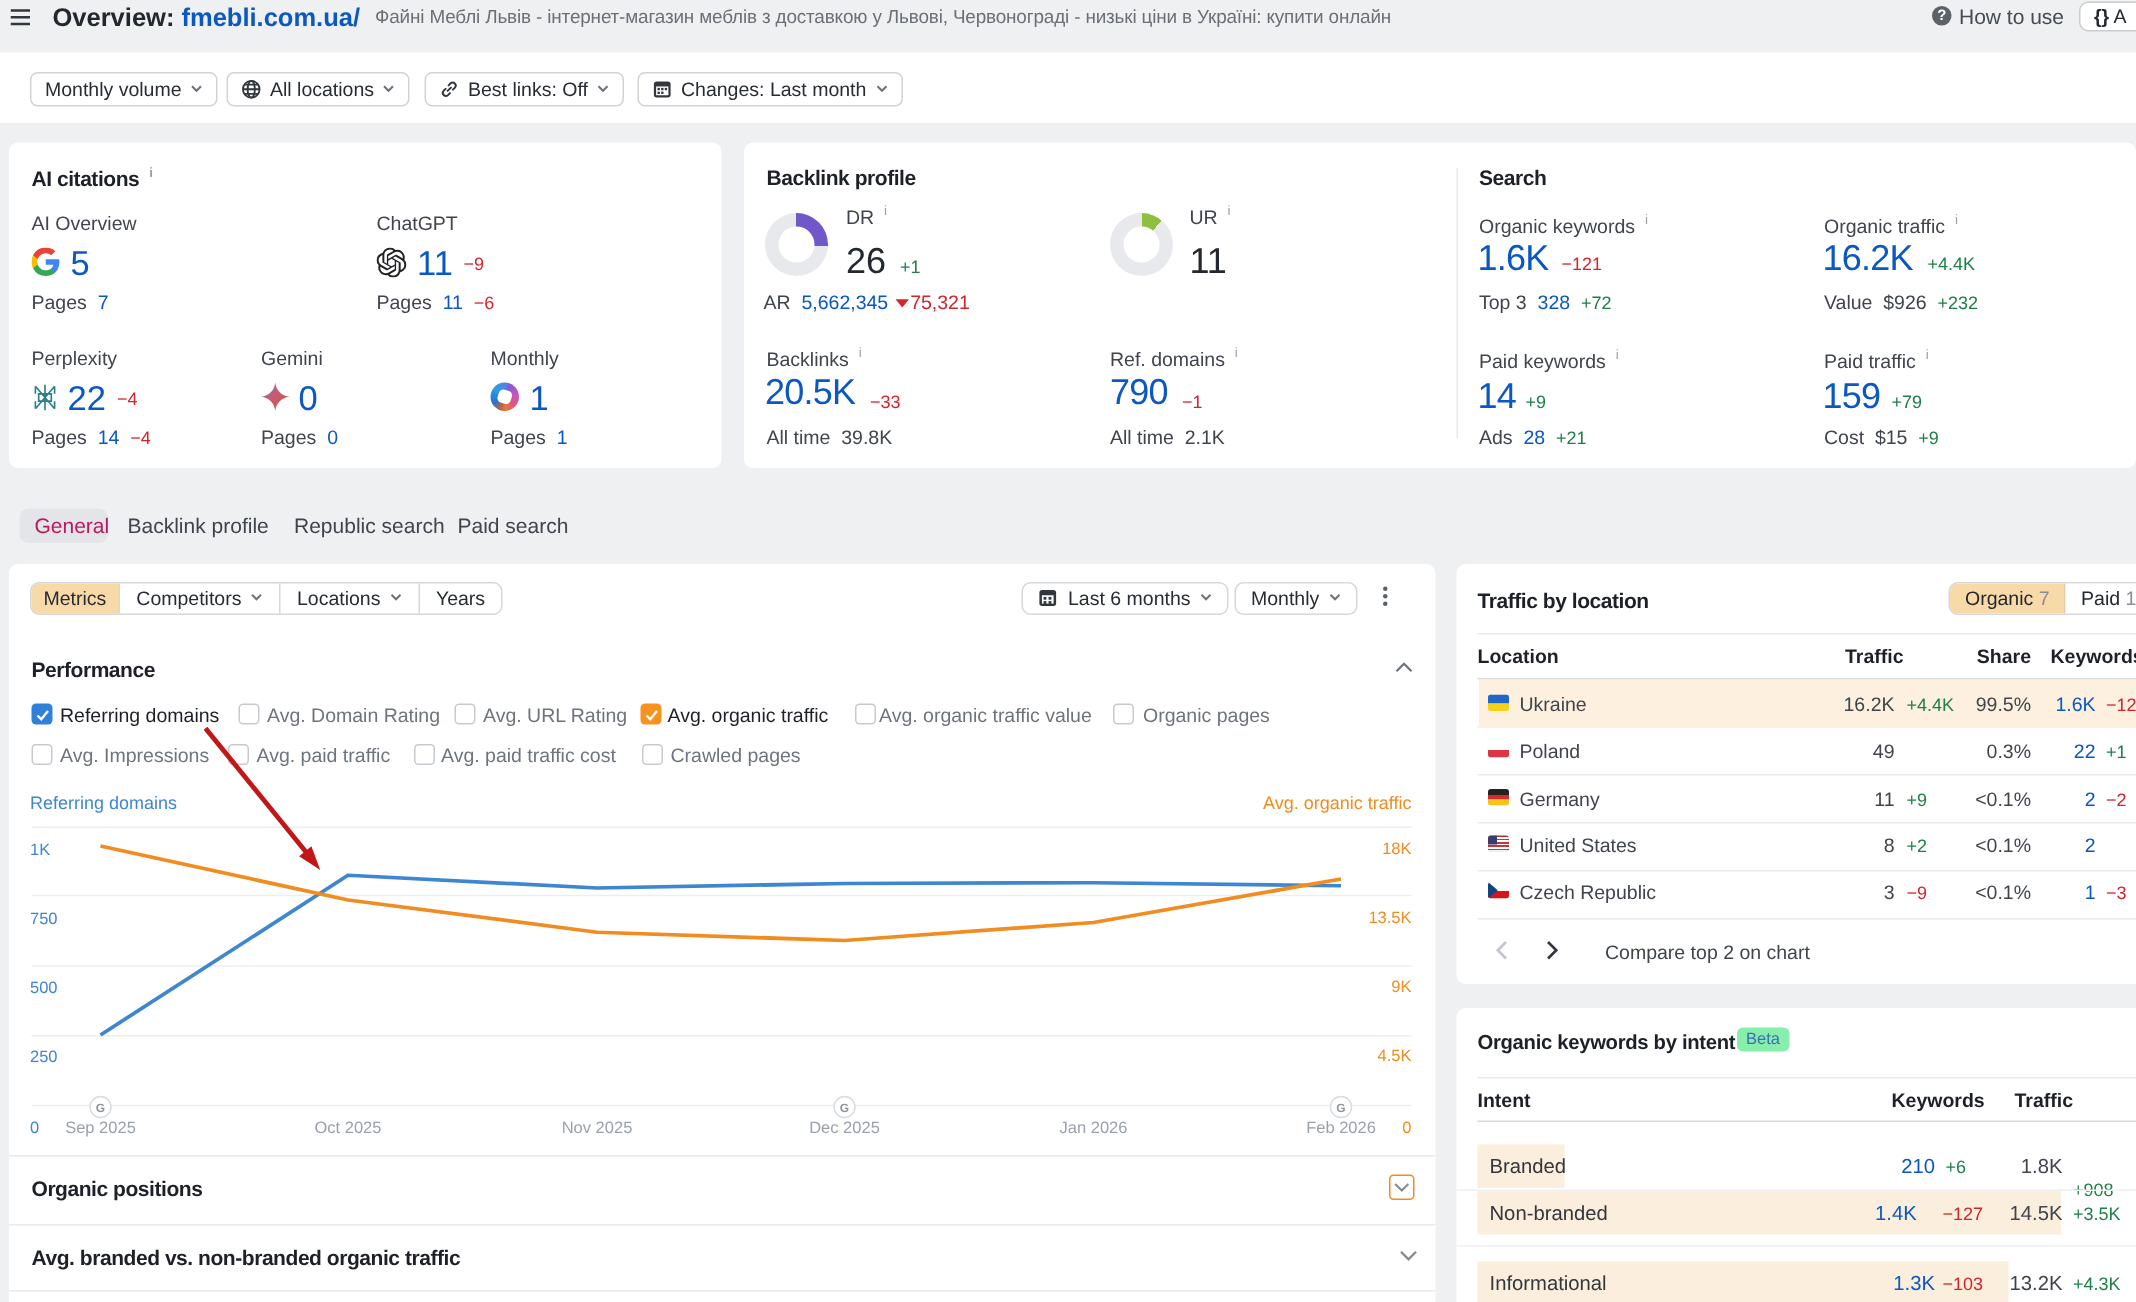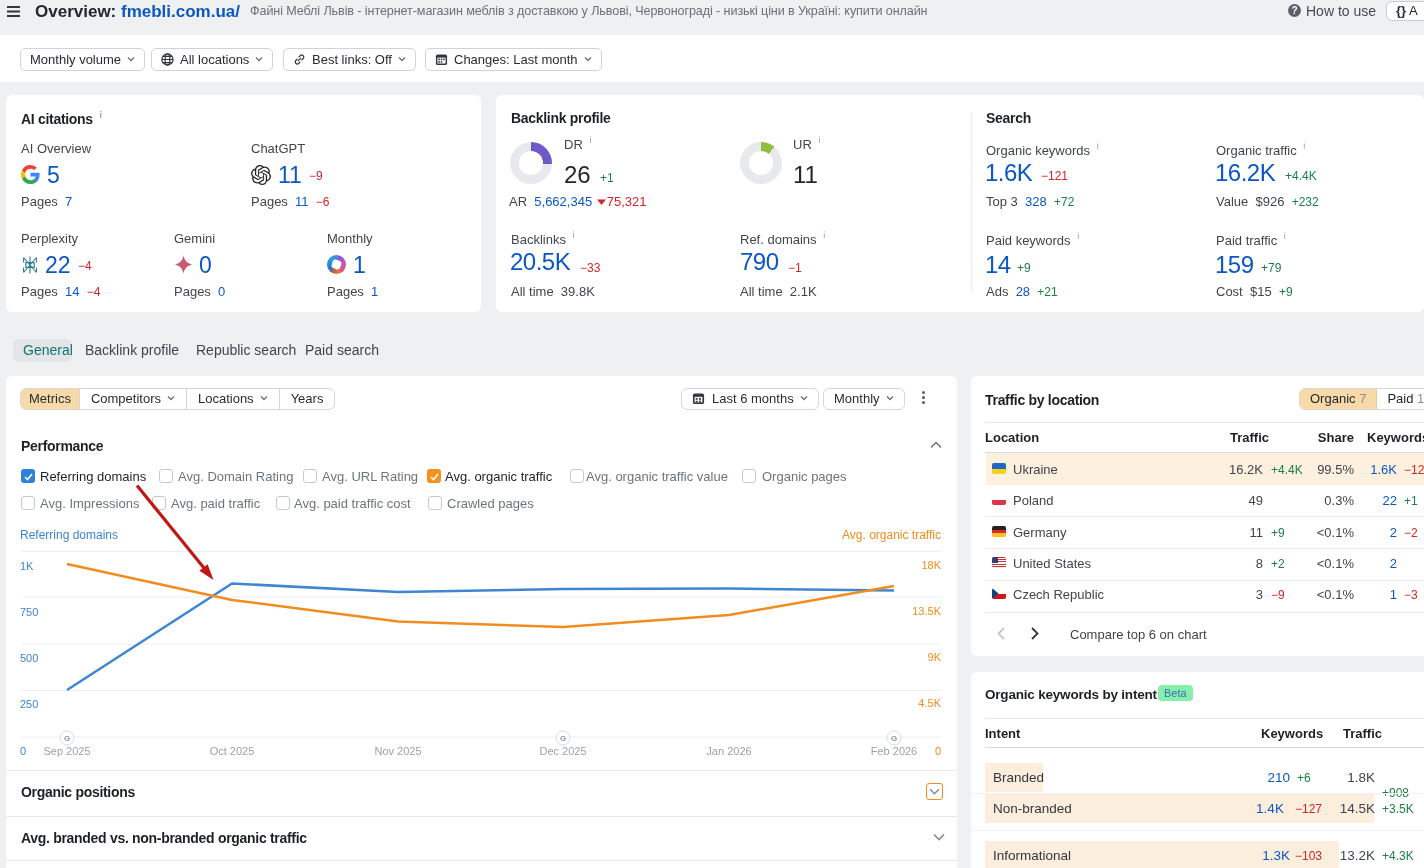--- a/index.html
+++ b/index.html
@@ -160,21 +160,21 @@
   <div class="abs f12 green" style="left:521px;top:166px;">+9</div>
   <div class="abs f13" style="left:490px;top:189px;color:#40454d;">Ads&nbsp; <span class="blue">28</span>&nbsp; <span class="green f12">+21</span></div>
   <div class="abs f13 mid" style="left:720px;top:136px;">Paid traffic <span class="ibox">i</span></div>
   <div class="abs big" style="left:719px;top:156px;">159</div>
   <div class="abs f12 green" style="left:765px;top:166px;">+79</div>
   <div class="abs f13" style="left:720px;top:189px;color:#40454d;">Cost&nbsp; $15&nbsp; <span class="green f12">+9</span></div>
 </div>
 
 <div class="abs" style="left:13px;top:339px;width:59px;height:23px;background:#e3e5e8;border-radius:6px;"></div>
 <div class="abs f14" style="left:0;top:342px;width:1424px;color:#40454d;">
-  <span style="position:absolute;left:23px;color:#0f766e;">General</span>
+  <span style="position:absolute;left:23px;color:#be185d;">General</span>
   <span style="position:absolute;left:85px;">Backlink profile</span>
   <span style="position:absolute;left:196px;">Republic search</span>
   <span style="position:absolute;left:305px;">Paid search</span>
 </div>
 
 <div class="card" style="left:6px;top:376px;width:951px;height:492px;border-radius:6px 6px 0 0;">
 
   <div class="abs" style="left:14px;top:12px;height:22px;border:1px solid #d4d7dc;border-radius:6px;background:#fff;font-size:13px;color:#272c33;display:flex;">
     <div style="padding:2px 8px;background:#f8d9a8;border-radius:5px 0 0 5px;border-right:1px solid #d4d7dc;">Metrics</div>
     <div style="padding:2px 11px;border-right:1px solid #d4d7dc;">Competitors<svg class="chv" viewBox="0 0 8 8">
@@ -386,21 +386,21 @@
     <span class="abs blue" style="left:396px;top:211px;width:30px;text-align:right;">1</span>
     <span class="abs red f12" style="left:433px;top:212px;">−3</span>
   </div>
   <div class="abs" style="left:14px;top:236px;width:439px;height:1px;background:#e7e9ec;"></div>
   <svg class="abs" style="left:26px;top:251px;" width="8" height="13" viewBox="0 0 8 13">
       <path d="M7 1L1.5 6.5 7 12" fill="none" stroke="#c3c7cc" stroke-width="1.8"></path>
     </svg>
   <svg class="abs" style="left:60px;top:251px;" width="8" height="13" viewBox="0 0 8 13">
       <path d="M1 1l5.5 5.5L1 12" fill="none" stroke="#32373e" stroke-width="1.8"></path>
     </svg>
-  <div class="abs f13 mid" style="left:99px;top:251px;">Compare top 6 on chart</div>
+  <div class="abs f13 mid" style="left:99px;top:251px;">Compare top 2 on chart</div>
 </div>
 
 <div class="card" style="left:971px;top:672px;width:453px;height:196px;border-radius:6px 0 0 0;overflow:hidden;">
   <div class="abs b dark" style="left:14px;top:15px;font-size:13.5px;letter-spacing:-0.2px;">Organic keywords by intent</div>
   <div class="abs" style="left:187px;top:13px;padding:2px 6px;background:#86efac;color:#3e6db5;font-size:11px;border-radius:4px;">Beta</div>
   <div class="abs" style="left:14px;top:46px;width:439px;height:1px;background:#e7e9ec;"></div>
   <div class="abs b f13 dark" style="left:14px;top:54px;">Intent</div>
   <div class="abs b f13 dark" style="left:290px;top:54px;">Keywords</div>
   <div class="abs b f13 dark" style="left:372px;top:54px;">Traffic</div>
   <div class="abs" style="left:14px;top:75px;width:439px;height:1px;background:#d8dbe0;"></div>
@@ -408,21 +408,21 @@
   <div class="abs" style="left:14px;top:91px;width:58px;height:29px;background:#fceedc;"></div>
   <div class="abs" style="left:22px;top:98px;font-size:13.5px;color:#32373e;">Branded</div>
   <div class="abs blue" style="left:279px;top:98px;width:40px;text-align:right;font-size:13.5px;">210</div>
   <div class="abs green f12" style="left:326px;top:99px;">+6</div>
   <div class="abs mid" style="left:354px;top:98px;width:50px;text-align:right;font-size:13.5px;">1.8K</div>
   <div class="abs green f12" style="left:411px;top:114px;">+908</div>
   <div class="abs" style="left:0;top:121px;width:453px;height:1px;background:#eef0f2;"></div>
 
   <div class="abs" style="left:14px;top:122px;width:389px;height:29px;background:#fceedc;"></div>
   <div class="abs" style="left:22px;top:129px;font-size:13.5px;color:#32373e;">Non-branded</div>
-  <div class="abs blue" style="left:279px;top:129px;width:40px;text-align:center;font-size:13.5px;">1.4K</div>
+  <div class="abs blue" style="left:279px;top:129px;width:40px;text-align:left;font-size:13.5px;">1.4K</div>
   <div class="abs red f12" style="left:324px;top:130px;">−127</div>
   <div class="abs mid" style="left:354px;top:129px;width:50px;text-align:right;font-size:13.5px;">14.5K</div>
   <div class="abs green f12" style="left:411px;top:130px;">+3.5K</div>
   <div class="abs" style="left:0;top:158px;width:453px;height:1px;background:#eef0f2;"></div>
 
   <div class="abs" style="left:14px;top:169px;width:354px;height:29px;background:#fceedc;"></div>
   <div class="abs" style="left:22px;top:176px;font-size:13.5px;color:#32373e;">Informational</div>
   <div class="abs blue" style="left:279px;top:176px;width:40px;text-align:right;font-size:13.5px;">1.3K</div>
   <div class="abs red f12" style="left:324px;top:177px;">−103</div>
   <div class="abs mid" style="left:354px;top:176px;width:50px;text-align:right;font-size:13.5px;">13.2K</div>

